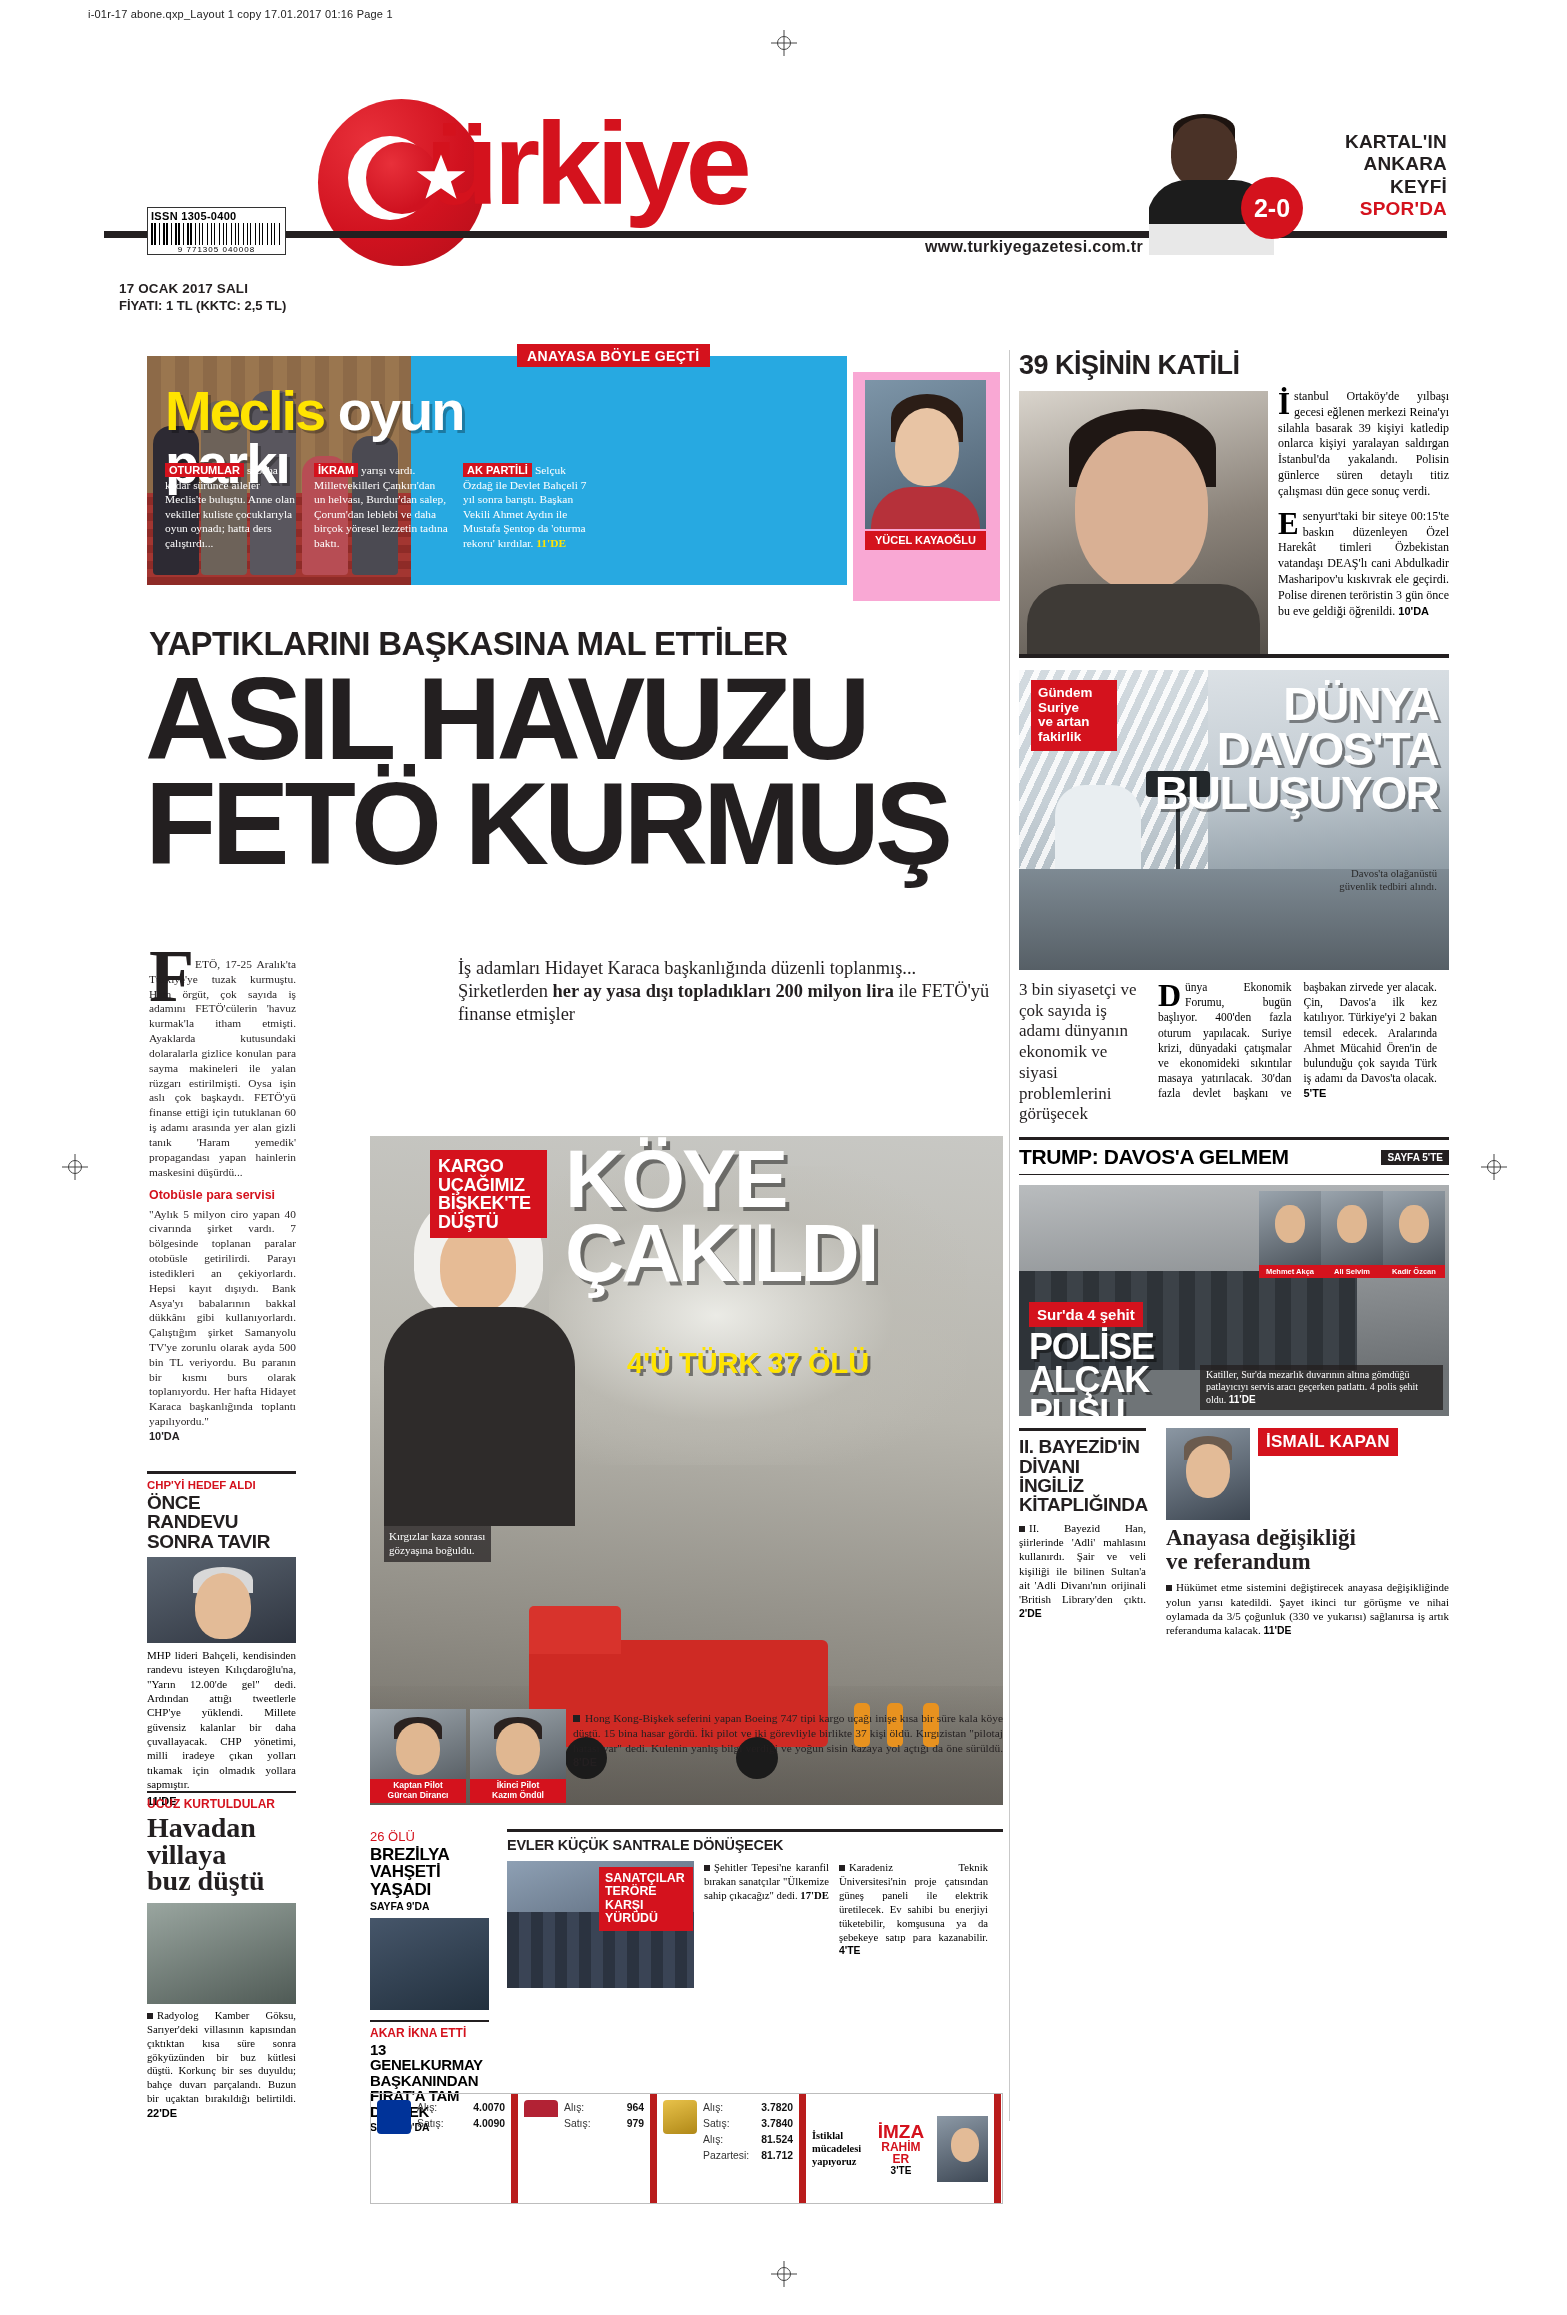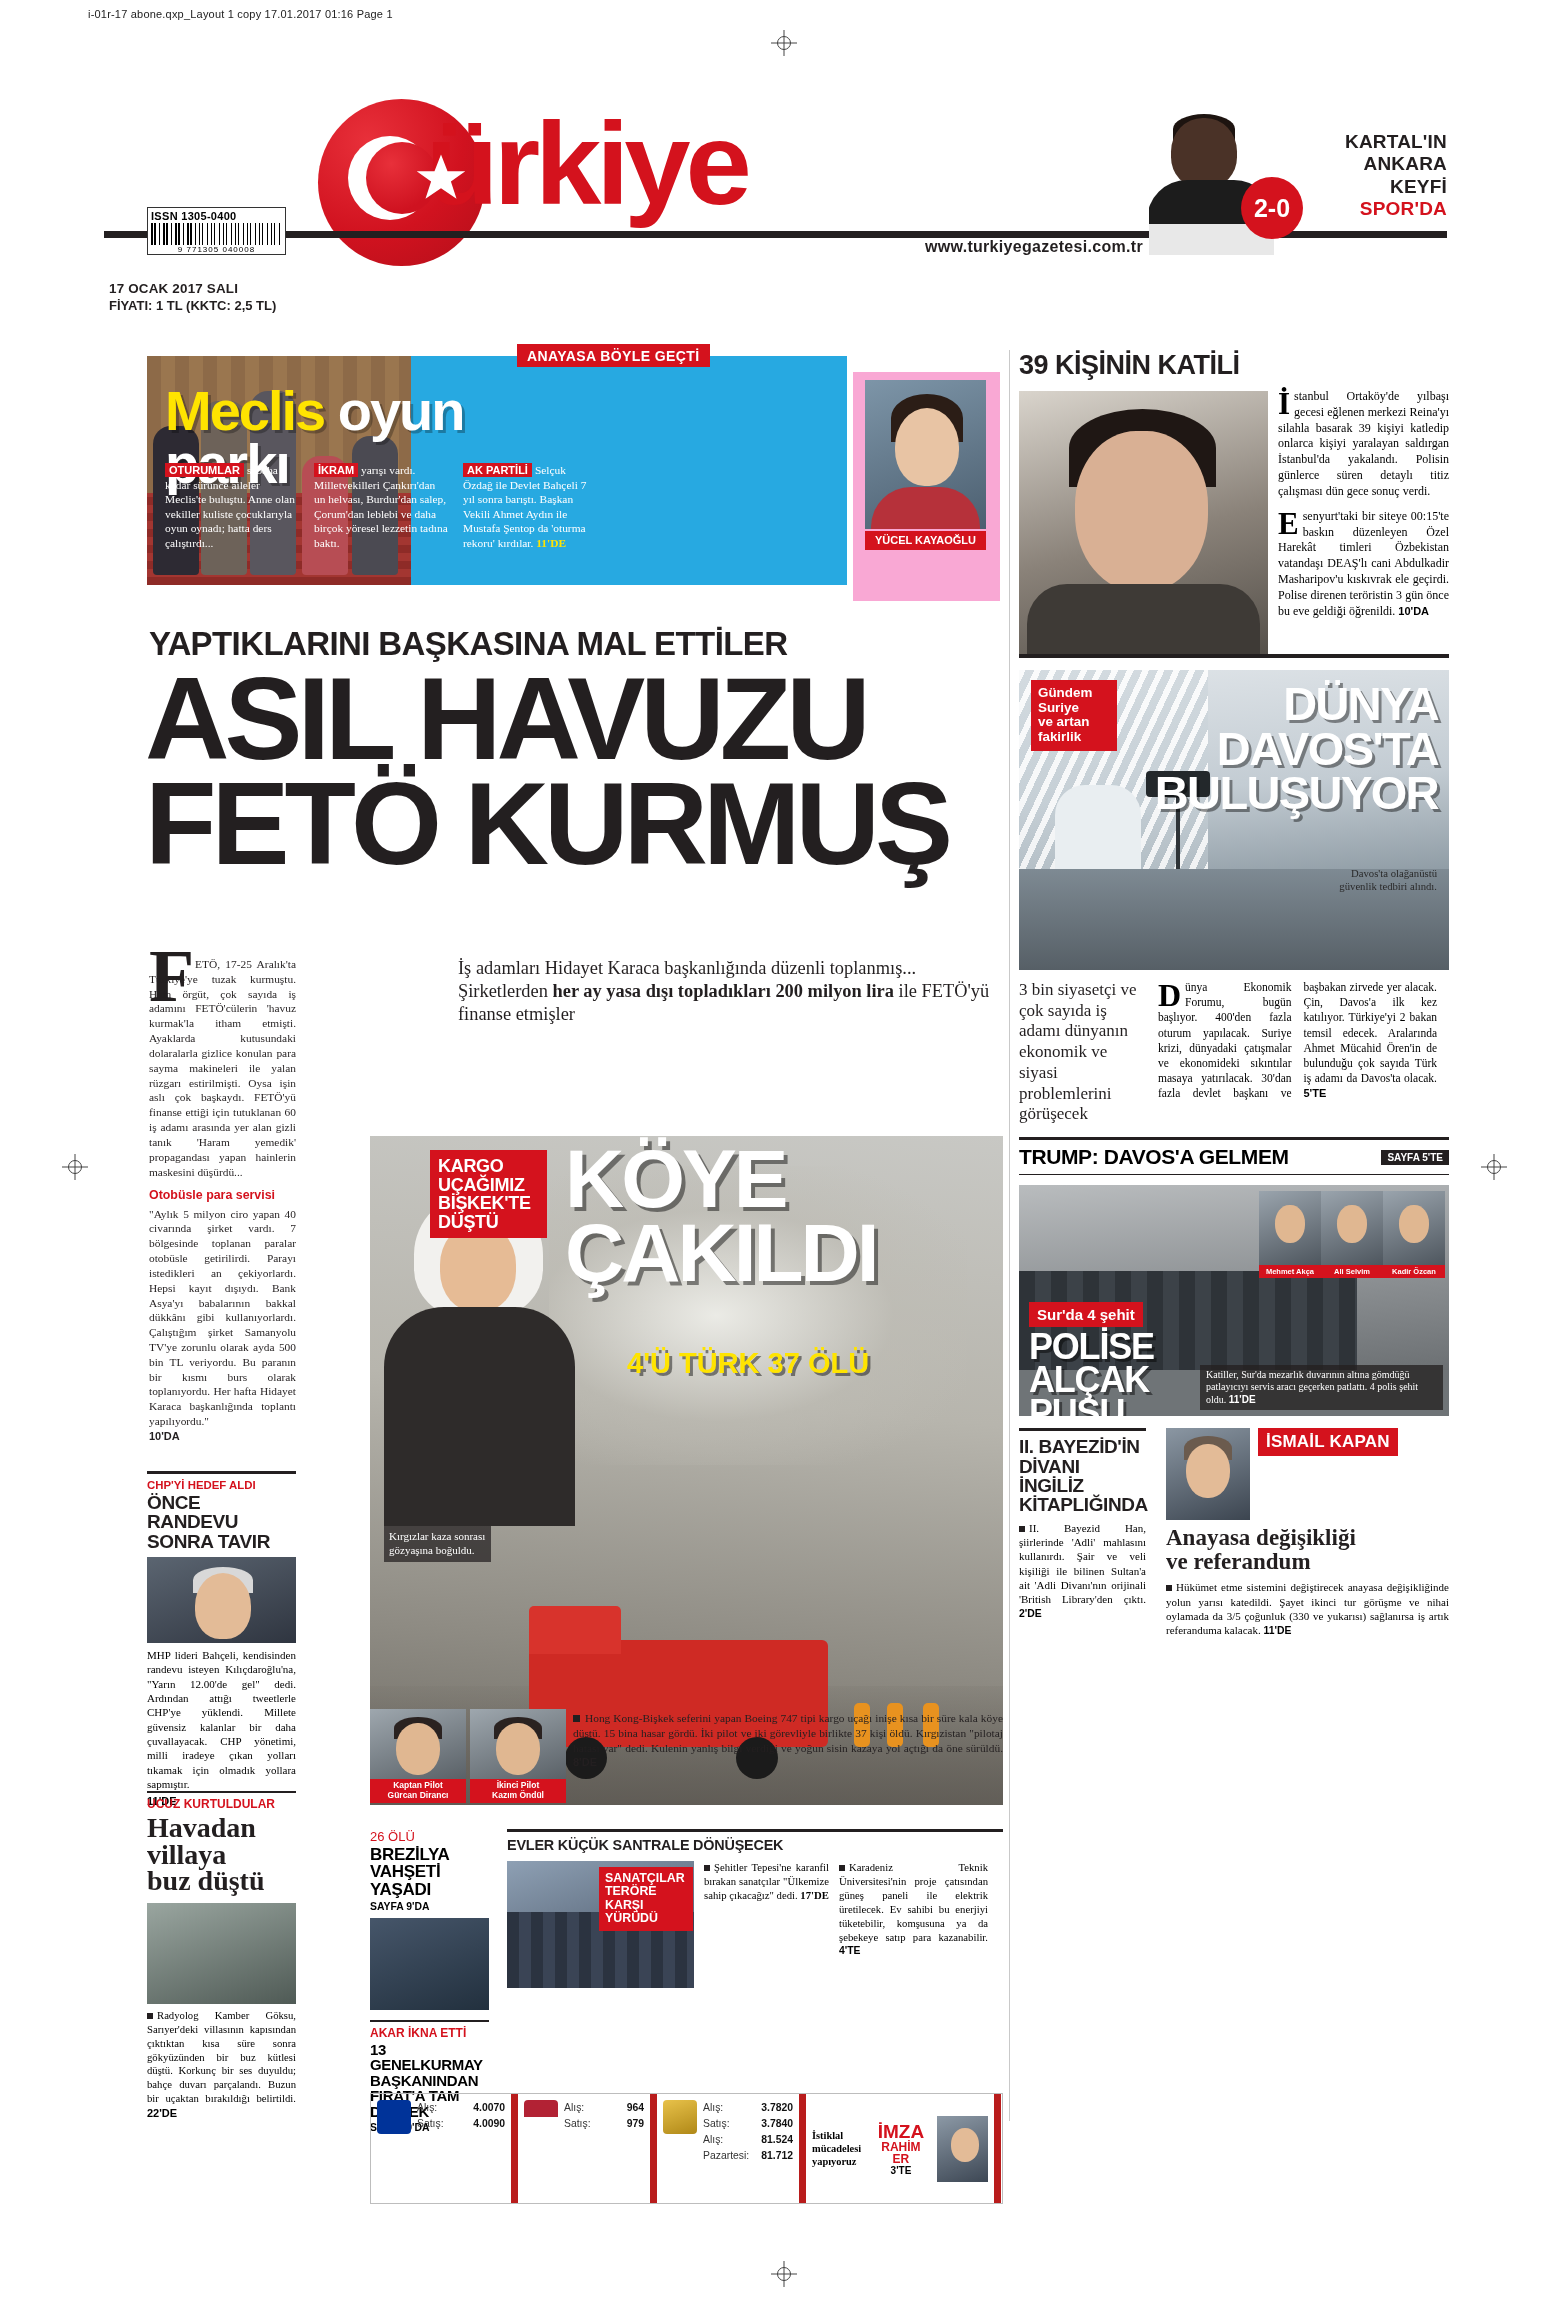--- a/index.html
+++ b/index.html
@@ -64,21 +64,21 @@
     font-family: "Liberation Sans", sans-serif;
     font-size: 16px; font-weight: 700; color: #231f20; letter-spacing: 0.3px;
   }
 
   
   .issn-box { position: absolute; left: 147px; top: 207px; width: 139px; border: 1px solid #333; padding: 2px 3px 0 3px; background: #fff; }
   .issn-box .issn-num { font-family: "Liberation Sans", sans-serif; font-size: 11px; font-weight: 700; letter-spacing: 0.3px; }
   .barcode { height: 22px; width: 100%; margin-top: 1px;
     background: repeating-linear-gradient(90deg,#000 0 1.5px,#fff 1.5px 3px,#000 3px 4.5px,#fff 4.5px 8px,#000 8px 9px,#fff 9px 12px); }
   .barcode-num { font-family: "Liberation Sans", sans-serif; font-size: 8px; letter-spacing: 1px; text-align: center; }
-  .dateline { position: absolute; left: 109px; top: 281px; width: 209px; font-family: "Liberation Sans", sans-serif; font-weight: 700; }
+  .dateline { position: absolute; left: 119px; top: 281px; width: 209px; font-family: "Liberation Sans", sans-serif; font-weight: 700; }
   .dateline .d1 { font-size: 13.4px; color: #231f20; letter-spacing: 0.2px; }
   .dateline .d2 { font-size: 13px; color: #231f20; margin-top: 2px; }
 
   
   .sport-promo { position: absolute; left: 1149px; top: 117px; width: 299px; height: 144px; }
   .sport-photo { position: absolute; left: 0; top: -3px; width: 144px; height: 141px; overflow: hidden; }
   .sport-photo .head { position: absolute; left: 22px; top: 4px; width: 66px; height: 70px; border-radius: 48% 48% 44% 44%; background: #4a3227; }
   .sport-photo .hair { position: absolute; left: 24px; top: 0px; width: 62px; height: 30px; border-radius: 50% 50% 0 0; background: #1d1410; }
   .sport-photo .body { position: absolute; left: -2px; top: 66px; width: 127px; height: 80px; background: linear-gradient(180deg,#1c1c1c 0 55%, #e8e8e8 55% 100%); border-radius: 40px 40px 0 0; }
   .score-badge { position: absolute; left: 92px; top: 60px; width: 62px; height: 62px; border-radius: 50%; background: #d4121d; color: #fff; display: flex; align-items: center; justify-content: center; font-family: "Liberation Sans", sans-serif; font-weight: 700; font-size: 25px; }

